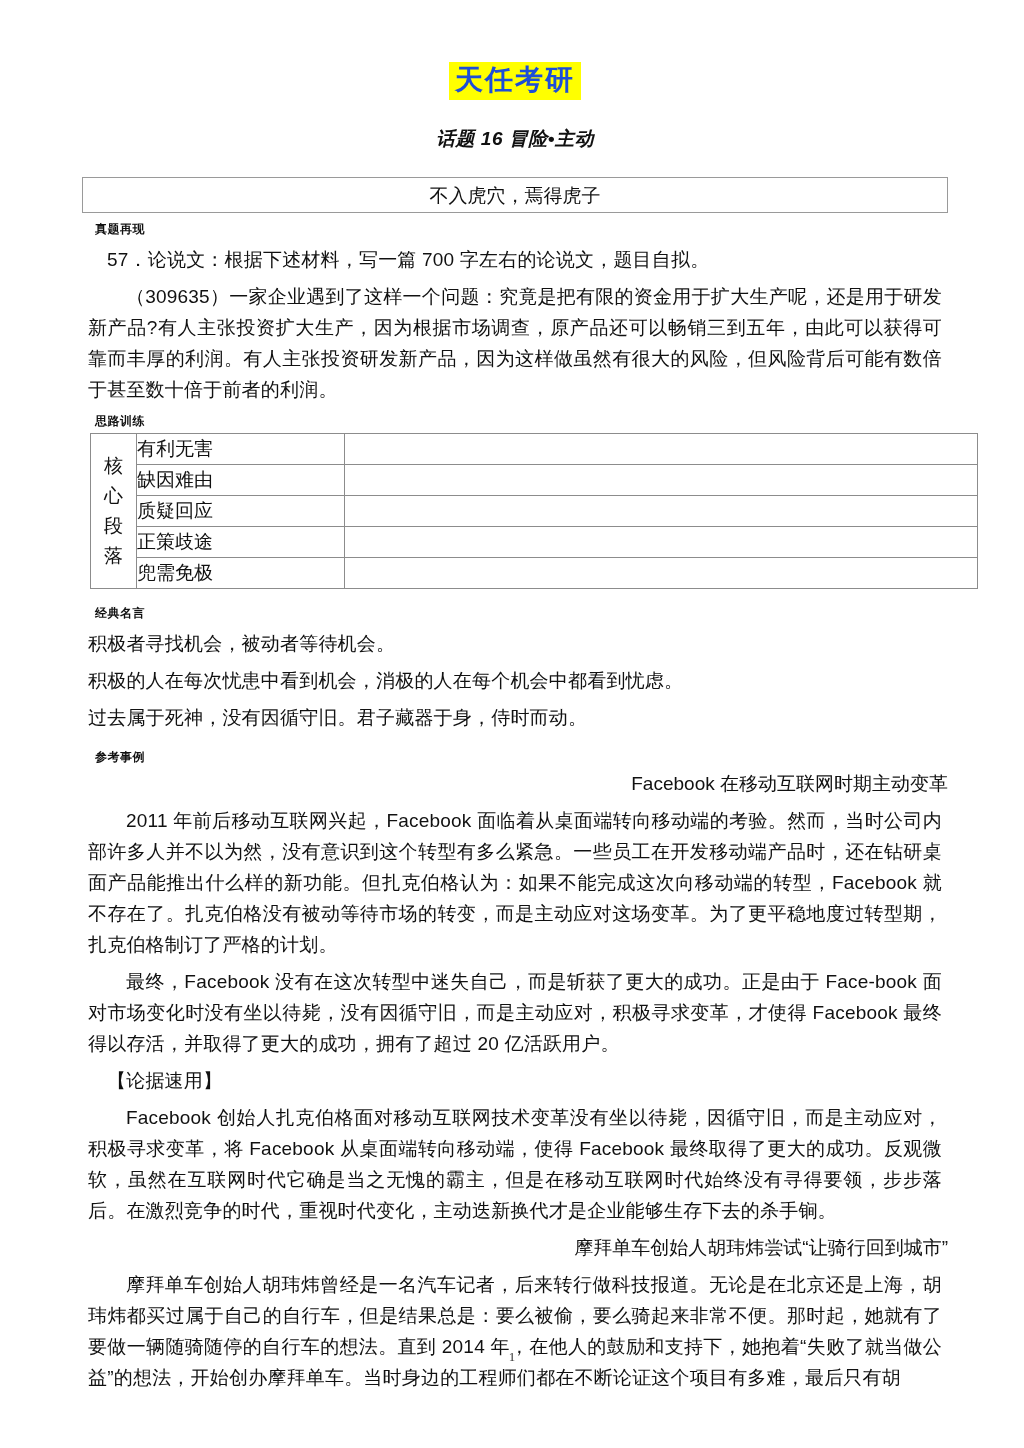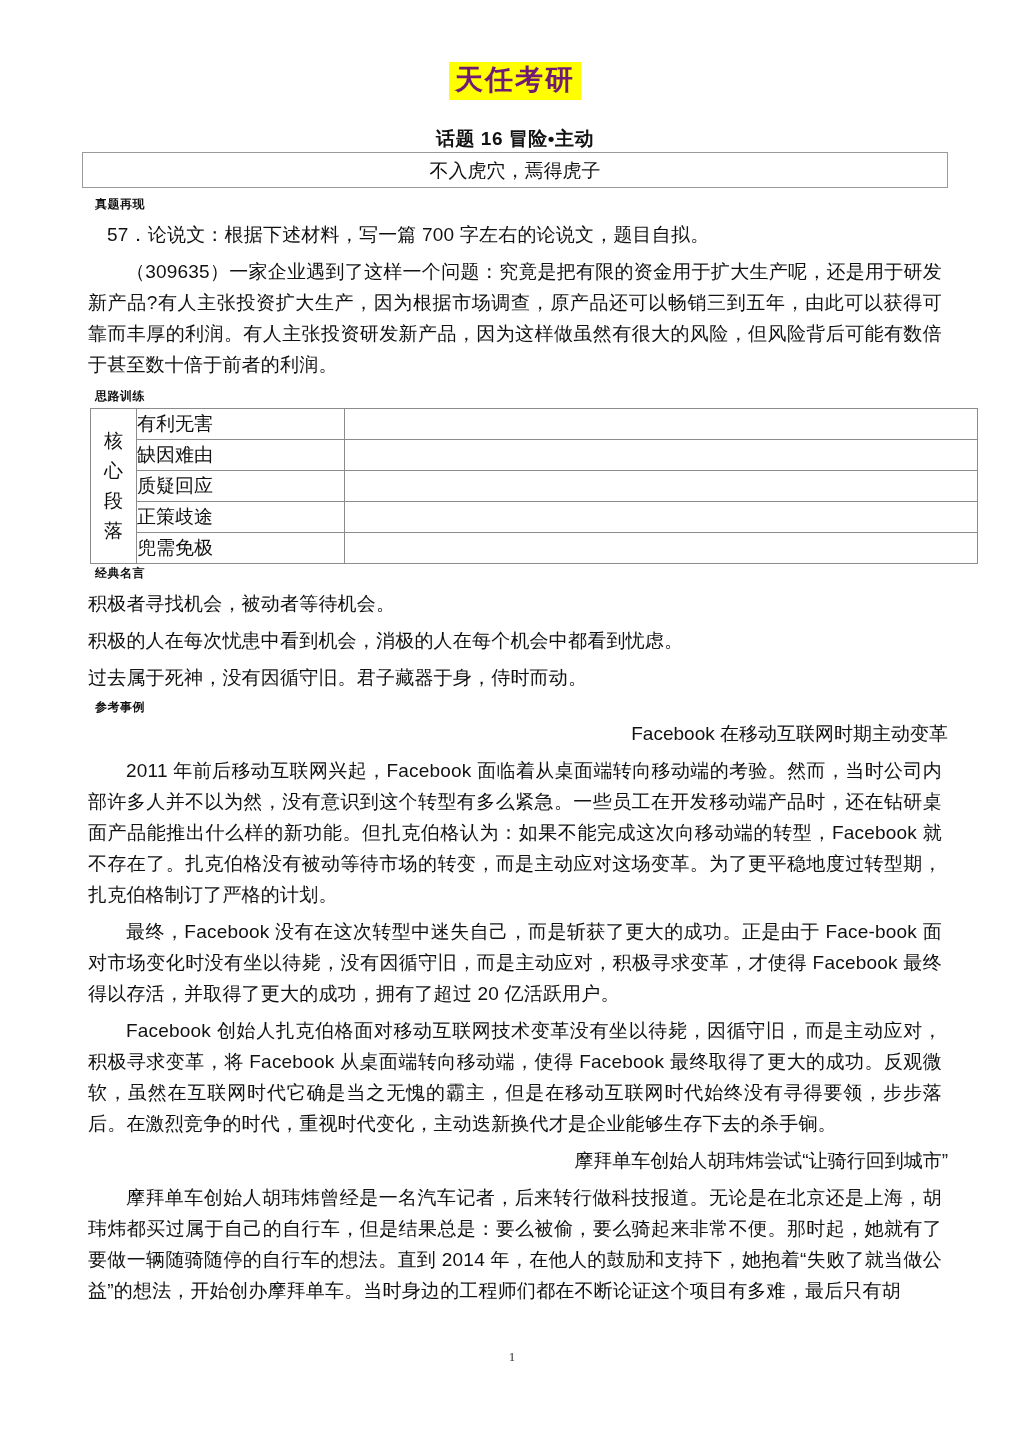--- a/index.html
+++ b/index.html
@@ -27,55 +27,57 @@
   }
 
   
   .brand-wrap {
     text-align: center;
     margin-top: 62px;
   }
   .brand {
     display: inline-block;
     background: #ffff00;
-    color: #701a75;
+    color: #1d4ed8;
     font-size: 28px;
     font-weight: bold;
     letter-spacing: 2px;
     padding: 2px 6px 4px 6px;
     line-height: 1.15;
     font-family: Liberation Sans, sans-serif;
   }
   .doc-title {
     text-align: center;
     font-size: 19px;
     font-weight: bold;
     margin-top: 26px;
     letter-spacing: 0.5px;
+    font-style: italic;
   }
 
   
   .quote-box {
+    margin-top: 25px;
     border: 1px solid #9a9a9a;
     height: 36px;
     line-height: 36px;
     text-align: center;
     font-size: 19px;
     background: #ffffff;
     box-sizing: border-box;
   }
 
   
   .sec-head {
     font-size: 12px;
     font-weight: bold;
     margin: 8px 0 2px 13px;
     letter-spacing: 0.5px;
   }
-  .sec-head.tight { margin-top: 1px; }
+  .sec-head.tight { margin-top: 16px; }
   p.body {
     font-size: 19px;
     line-height: 31px;
     margin: 6px;
     text-align: justify;
     text-justify: inter-ideograph;
     letter-spacing: 0.2px;
   }
   p.body.indent { text-indent: 2em; }
   p.body.indent1 { text-indent: 1em; }
@@ -188,20 +190,21 @@
     <div class="sec-head tight">经典名言</div>
     <p class="body">积极者寻找机会，被动者等待机会。</p>
     <p class="body">积极的人在每次忧患中看到机会，消极的人在每个机会中都看到忧虑。</p>
     <p class="body">过去属于死神，没有因循守旧。君子藏器于身，侍时而动。</p>
 
     <div class="sec-head tight">参考事例</div>
 
     <div class="centered">Facebook 在移动互联网时期主动变革</div>
     <p class="body indent">2011 年前后移动互联网兴起，Facebook 面临着从桌面端转向移动端的考验。然而，当时公司内部许多人并不以为然，没有意识到这个转型有多么紧急。一些员工在开发移动端产品时，还在钻研桌面产品能推出什么样的新功能。但扎克伯格认为：如果不能完成这次向移动端的转型，Facebook 就不存在了。扎克伯格没有被动等待市场的转变，而是主动应对这场变革。为了更平稳地度过转型期，扎克伯格制订了严格的计划。</p>
     <p class="body indent">最终，Facebook 没有在这次转型中迷失自己，而是斩获了更大的成功。正是由于 Face-book 面对市场变化时没有坐以待毙，没有因循守旧，而是主动应对，积极寻求变革，才使得 Facebook 最终得以存活，并取得了更大的成功，拥有了超过 20 亿活跃用户。</p>
+    <p class="body indent1">【论据速用】</p>
     <p class="body indent">Facebook 创始人扎克伯格面对移动互联网技术变革没有坐以待毙，因循守旧，而是主动应对，积极寻求变革，将 Facebook 从桌面端转向移动端，使得 Facebook 最终取得了更大的成功。反观微软，虽然在互联网时代它确是当之无愧的霸主，但是在移动互联网时代始终没有寻得要领，步步落后。在激烈竞争的时代，重视时代变化，主动迭新换代才是企业能够生存下去的杀手锏。</p>
 
     <div class="centered">摩拜单车创始人胡玮炜尝试“让骑行回到城市”</div>
     <p class="body indent">摩拜单车创始人胡玮炜曾经是一名汽车记者，后来转行做科技报道。无论是在北京还是上海，胡玮炜都买过属于自己的自行车，但是结果总是：要么被偷，要么骑起来非常不便。那时起，她就有了要做一辆随骑随停的自行车的想法。直到 2014 年，在他人的鼓励和支持下，她抱着“失败了就当做公益”的想法，开始创办摩拜单车。当时身边的工程师们都在不断论证这个项目有多难，最后只有胡</p>
 
   </div>
 
   <div class="page-num">1</div>
 
 </div>

